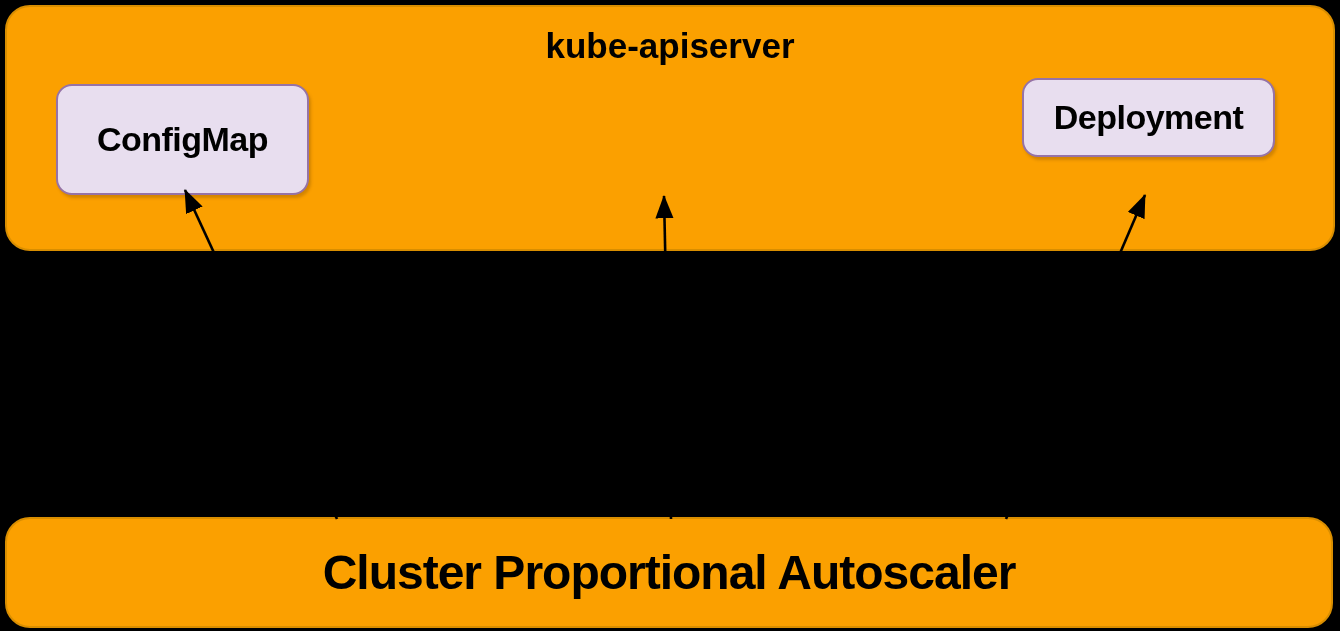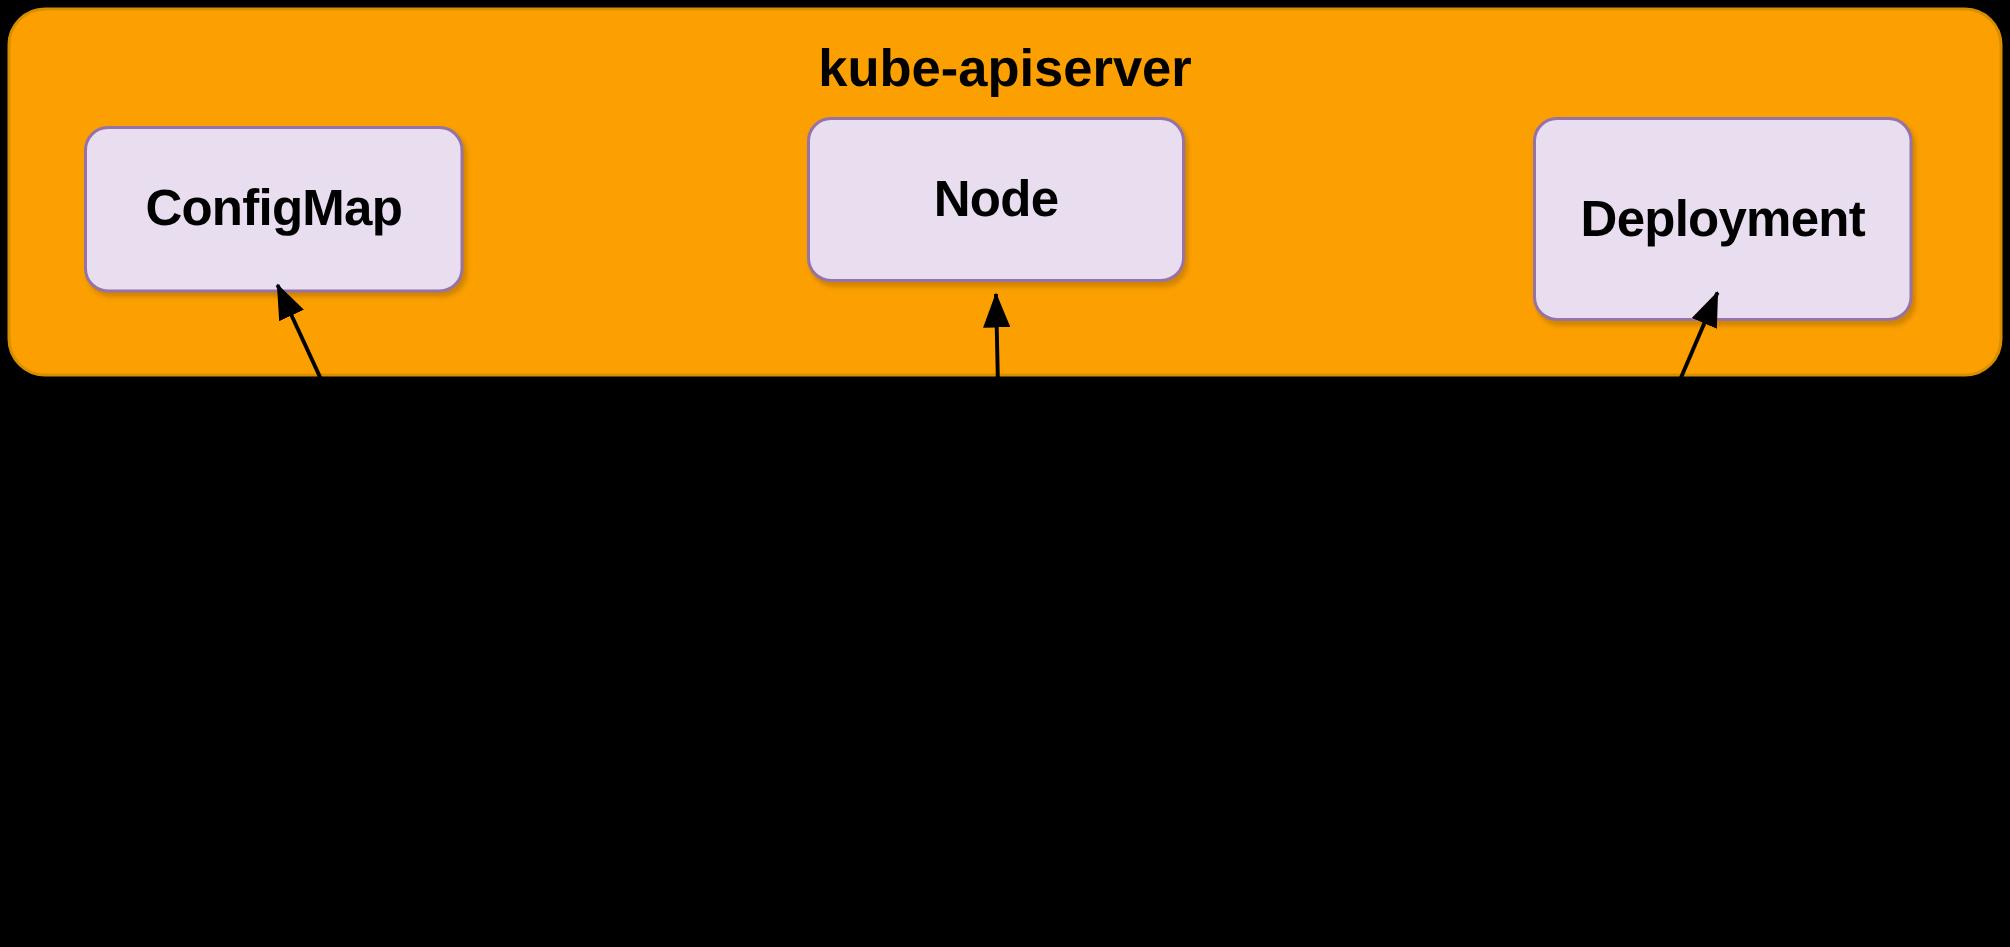--- a/index.html
+++ b/index.html
@@ -61,21 +61,21 @@
     box-sizing: border-box;
     display: flex;
     align-items: center;
     justify-content: center;
     font-size: 34px;
     letter-spacing: -0.5px;
     box-shadow: 2px 3px 3px rgba(90, 50, 0, 0.25);
   }
   .node-configmap  { left: 56px;   top: 84px; width: 253px; height: 111px; }
   .node-node       { left: 538px;  top: 78px; width: 252px; height: 110px; }
-  .node-deployment { left: 1022px; top: 78px; width: 253px; height: 136px; text-align: right; }
+  .node-deployment { left: 1022px; top: 78px; width: 253px; height: 79px; text-align: right; }
   .arrows {
     position: absolute;
     left: 0;
     top: 0;
     width: 1340px;
     height: 631px;
     pointer-events: none;
   }
   .arrows line {
     stroke: var(--arrow, #000);
@@ -91,28 +91,28 @@
 <div class="canvas">
 
   <div class="group group-top">
     <div class="group-top-title">kube-apiserver</div>
   </div>
 
   <div class="node node-configmap">
     <span>ConfigMap</span>
   </div>
 
-  <div class="node node-node">
-    <span>Node</span>
-  </div>
 
   <div class="node node-deployment">
     <span>Deployment</span>
   </div>
 
+  <div class="group group-bottom">
+    <div class="group-bottom-title">Cluster Proportional Autoscaler</div>
+  </div>
 
   <svg class="arrows" viewBox="0 0 1340 631" xmlns="http://www.w3.org/2000/svg">
     <defs>
       <marker id="ah" markerWidth="9" markerHeight="7" refX="8.6" refY="3.5" orient="auto">
         <path class="arrowhead-path" d="M0,0 L9,3.5 L0,7 Z"></path>
       </marker>
     </defs>
     <line x1="337" y1="519" x2="185" y2="190" marker-end="url(#ah)"></line>
     <line x1="671" y1="519" x2="664" y2="196" marker-end="url(#ah)"></line>
     <line x1="1006" y1="519" x2="1145" y2="195" marker-end="url(#ah)"></line>

